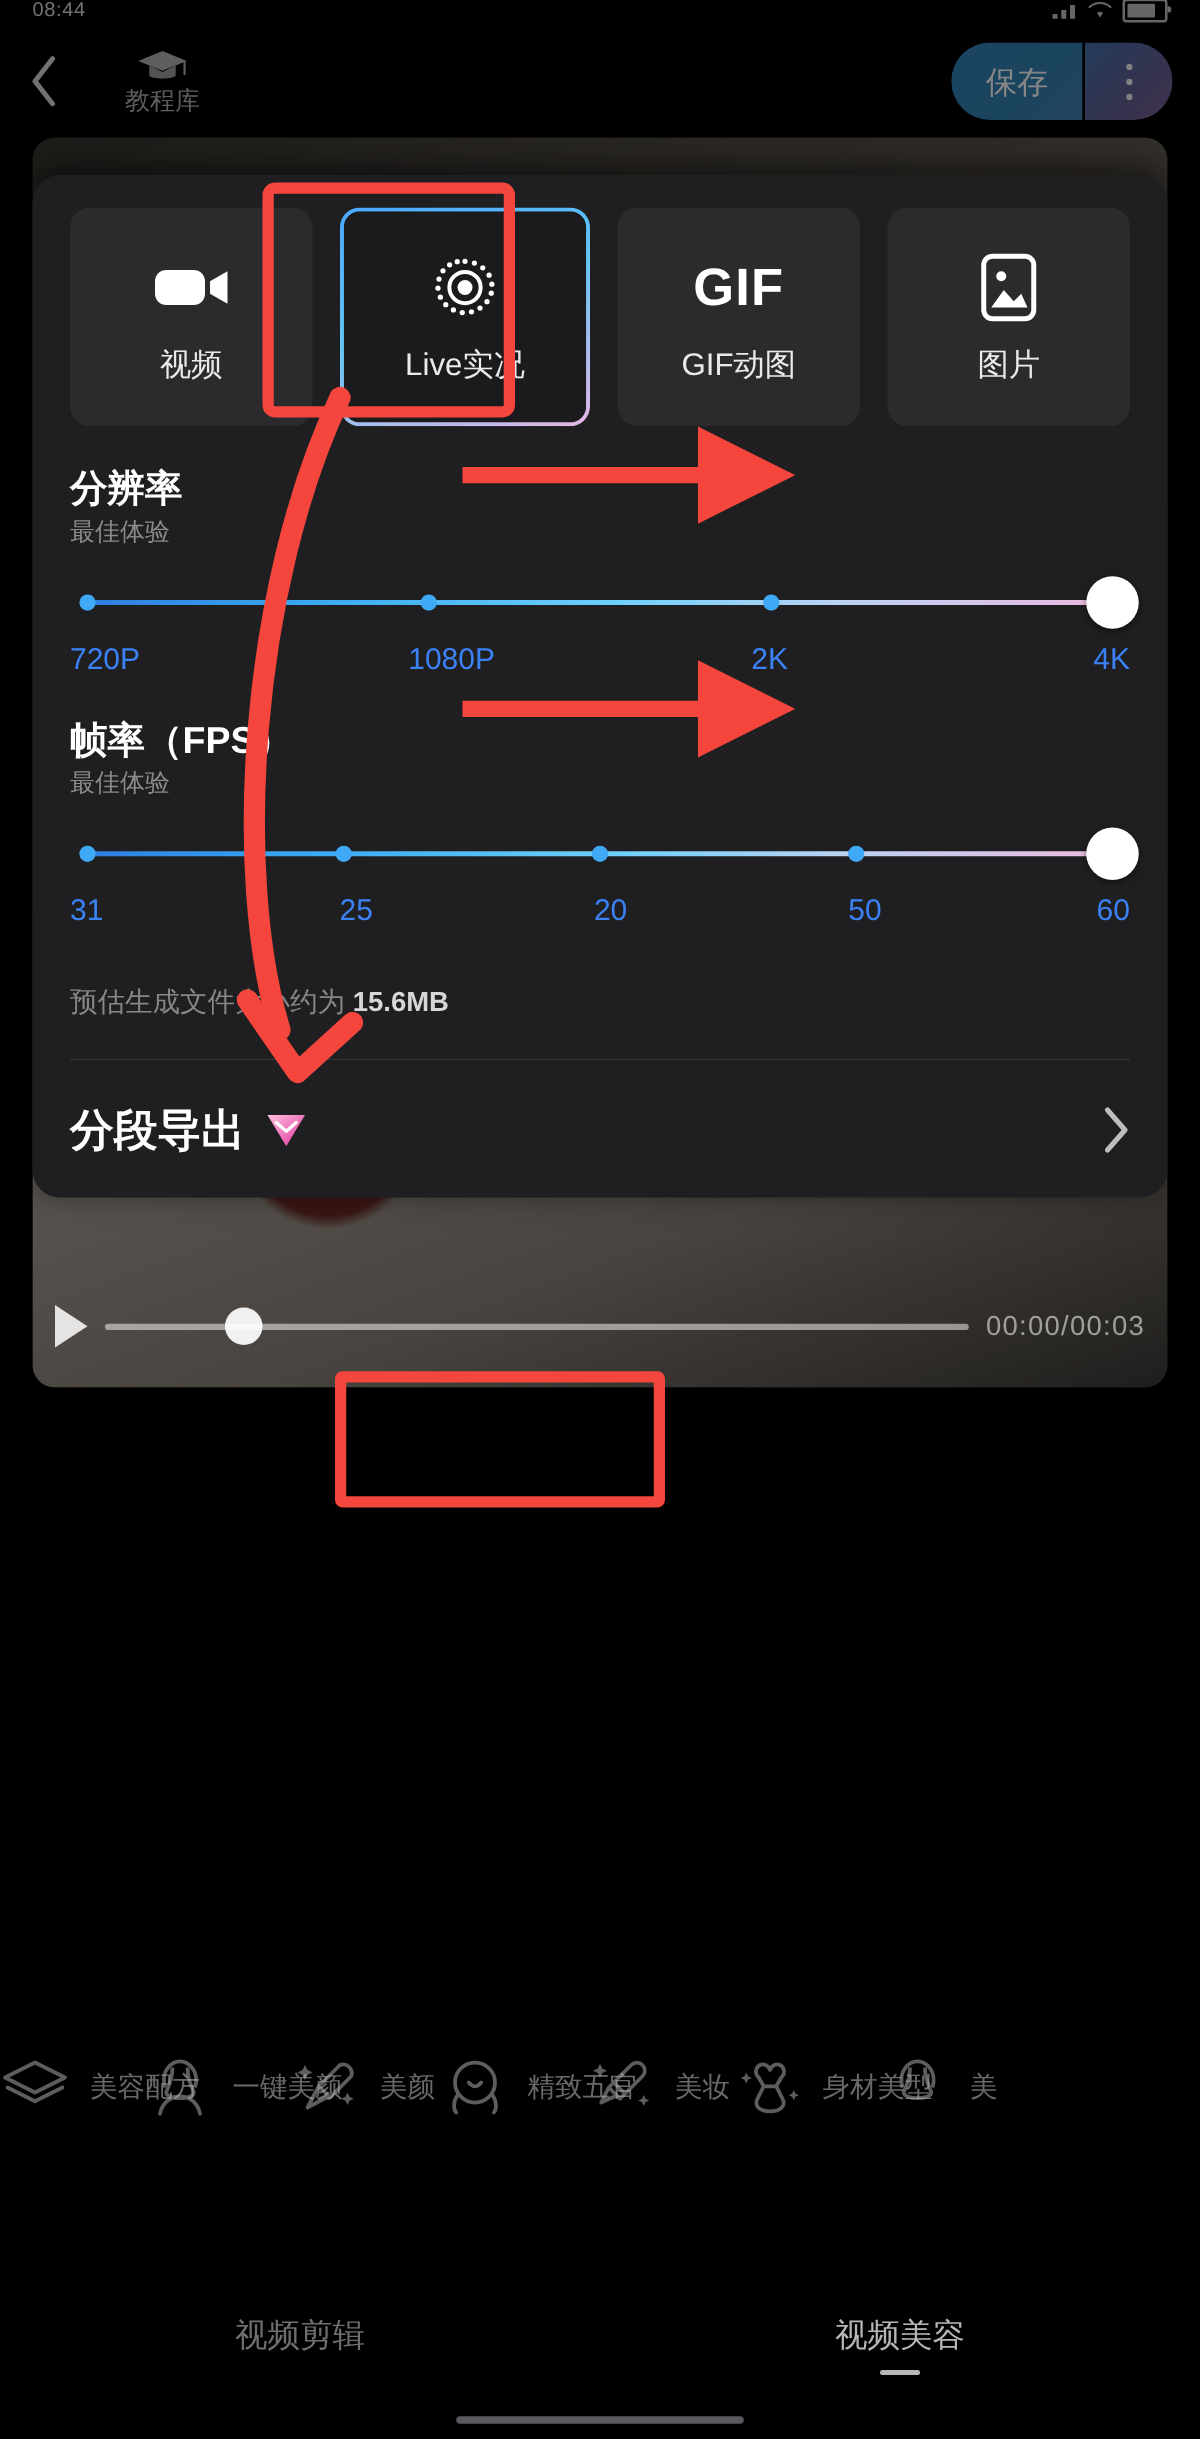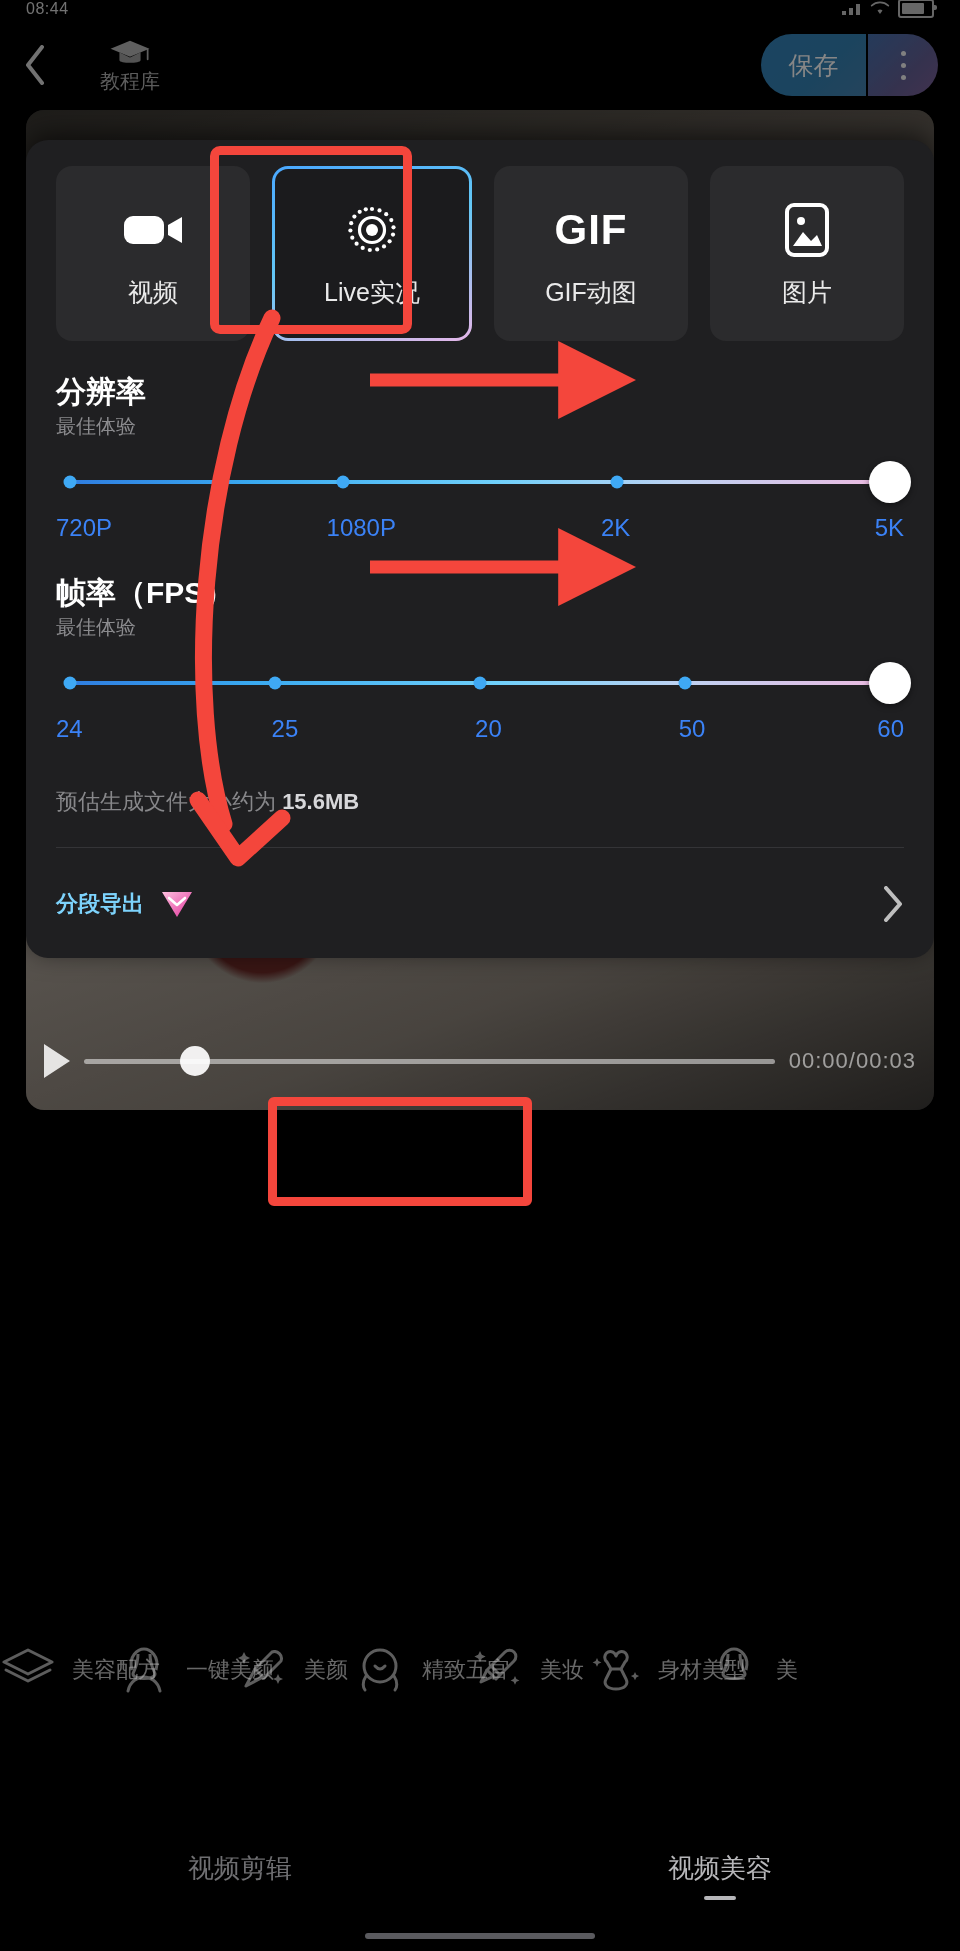--- a/index.html
+++ b/index.html
@@ -127,21 +127,21 @@
   .tlab.last{transform:translateX(-100%);}
 
   .filesize{margin-top:44px;font-size:22px;color:#87878a;}
   .filesize b{color:#d7d7da;font-weight:bold;}
 
   .divider{margin-top:30px;height:1px;background:#343437;}
 
   .seg-row{
     margin-top:28px;display:flex;align-items:center;height:56px;
   }
-  .seg-label{font-size:22px;font-weight:bold;color:#7dd3fc;}
+  .seg-label{font-size:35px;font-weight:bold;color:#ffffff;}
   .vip{margin-left:16px;width:34px;height:30px;display:block;}
   .seg-spacer{flex:1;}
   .chev{opacity:.8;}
 
   .cta{
     margin-top:36px;height:96px;border-radius:48px;
     background:linear-gradient(100deg,#5aa8f5 0%,#58c7f5 38%,#a8d4f2 66%,#e9bde6 100%);
     display:flex;align-items:center;justify-content:center;
     font-size:32px;color:#fff;letter-spacing:1px;
   }
@@ -303,38 +303,38 @@
         <div class="track">
           <div class="tick" style="left:0%"></div>
           <div class="tick" style="left:33.33%"></div>
           <div class="tick" style="left:66.66%"></div>
         </div>
         <div class="knob" style="left:calc(100% - 14px)"></div>
         <div class="ticklabels">
           <div class="tlab first" style="left:0%">720P</div>
           <div class="tlab" style="left:36%">1080P</div>
           <div class="tlab" style="left:66%">2K</div>
-          <div class="tlab last" style="left:100%">5K</div>
+          <div class="tlab last" style="left:100%">4K</div>
         </div>
       </div>
     </div>
 
     <div class="sec">
       <div class="sec-title">帧率（FPS）</div>
       <div class="sec-sub">最佳体验</div>
       <div class="slider-wrap">
         <div class="track">
           <div class="tick" style="left:0%"></div>
           <div class="tick" style="left:25%"></div>
           <div class="tick" style="left:50%"></div>
           <div class="tick" style="left:75%"></div>
         </div>
         <div class="knob" style="left:calc(100% - 14px)"></div>
         <div class="ticklabels">
-          <div class="tlab first" style="left:0%">24</div>
+          <div class="tlab first" style="left:0%">31</div>
           <div class="tlab" style="left:27%">25</div>
           <div class="tlab" style="left:51%">20</div>
           <div class="tlab" style="left:75%">50</div>
           <div class="tlab last" style="left:100%">60</div>
         </div>
       </div>
     </div>
 
     <div class="filesize">
       <span>预估生成文件大小约为</span>

